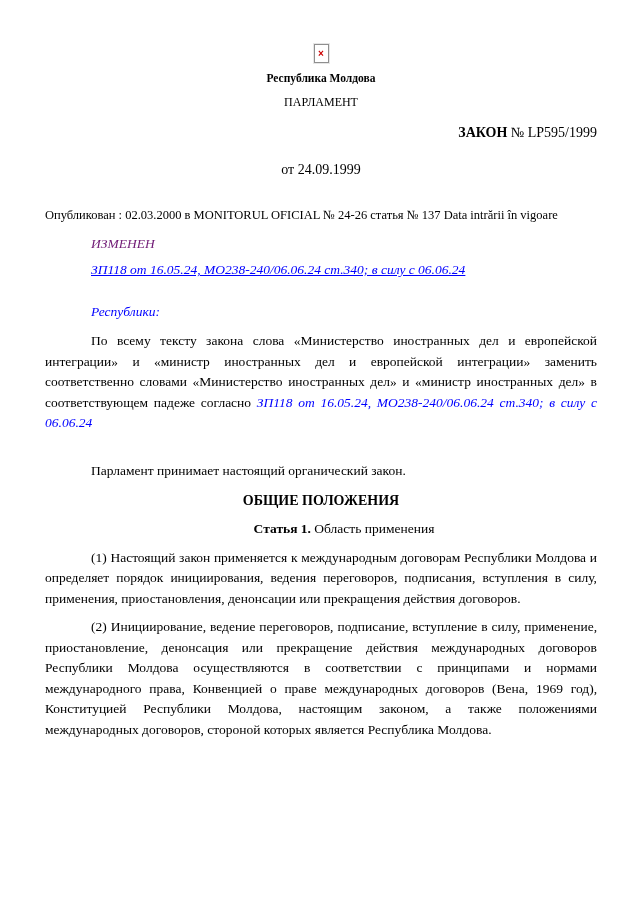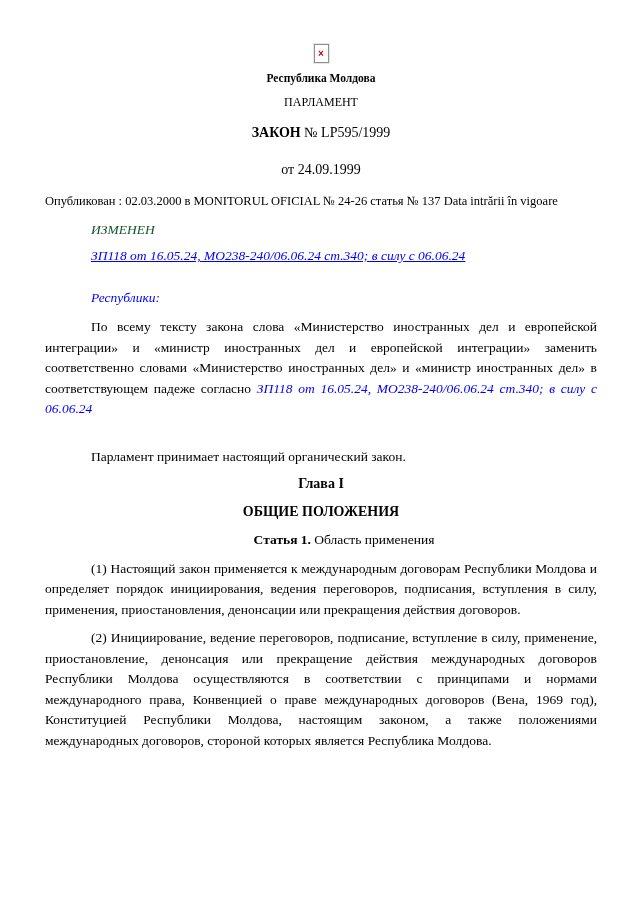--- a/index.html
+++ b/index.html
@@ -32,28 +32,28 @@
   .broken-img .bx {
     color: #cc0000;
     font-family: "Liberation Sans", sans-serif;
     font-weight: 700;
     font-size: 10px;
     line-height: 10px;
   }
 
   .country    { font-weight: 700; font-size: 11.5px; margin-top: 9px; }
   .parliament { font-size: 12px; margin-top: 11px; }
-  .law-line   { font-size: 14px; margin-top: 15px; }
+  .law-line   { font-size: 14px; margin-top: 15px; text-align: right; }
   .law-date   { font-size: 14px; line-height: 19px; margin-top: 19px; }
   .doc-title  { font-weight: 700; font-size: 15px; line-height: 21px; margin-top: 16px; }
-  .published  { font-size: 12.5px; margin-top: 15px; }
+  .published  { font-size: 12.5px; margin-top: 29px; }
 
   .changed {
     margin-top: 13px; margin-left: 46px;
-    color: #14532d; font-style: italic;
+    color: #701a75; font-style: italic;
   }
   .amend-link-line { margin-top: 10px; margin-left: 46px; }
   .amend-link { color: #0000ff; font-style: italic; text-decoration: underline; cursor: pointer; }
 
   .note-label { margin-top: 26px; margin-left: 46px; color: #0000ff; font-style: italic; }
 
   .para {
     margin: 0; margin-top: 11px;
     text-indent: 46px;
     line-height: 20.5px;
@@ -97,21 +97,20 @@
   <div class="amend-link-line">
     <a class="amend-link" href="#">ЗП118 от 16.05.24, MO238-240/06.06.24 ст.340; в силу с 06.06.24</a>
   </div>
 
   <div class="note-label">Республики:</div>
 
   <p class="para"><span>По всему тексту закона слова «Министерство иностранных дел и европейской интеграции» и «министр иностранных дел и европейской интеграции» заменить соответственно словами «Министерство иностранных дел» и «министр иностранных дел» в соответствующем падеже согласно </span><a class="inline-link" href="#">ЗП118 от 16.05.24, MO238-240/06.06.24 ст.340; в силу с 06.06.24</a></p>
 
   <p class="para preamble">Парламент принимает настоящий органический закон.</p>
 
-  <div class="chapter center b">Глава I</div>
 
   <div class="chapter-title center b">ОБЩИЕ ПОЛОЖЕНИЯ</div>
 
   <p class="para article-line">
     <span class="b">Статья 1.</span>
     <span>Область применения</span>
   </p>
 
   <p class="para body-para">(1) Настоящий закон применяется к международным договорам Республики Молдова и определяет порядок инициирования, ведения переговоров, подписания, вступления в силу, применения, приостановления, денонсации или прекращения действия договоров.</p>
 

